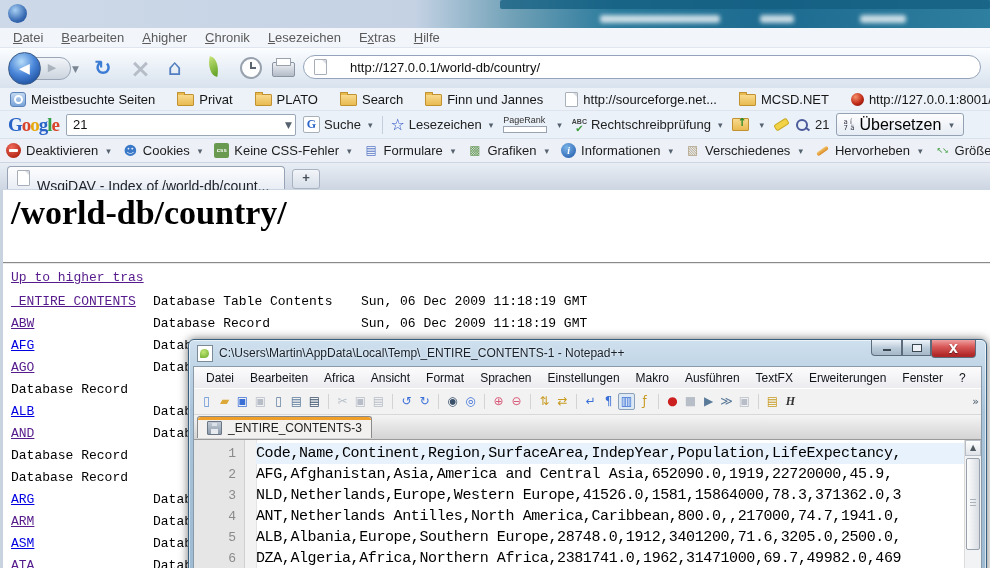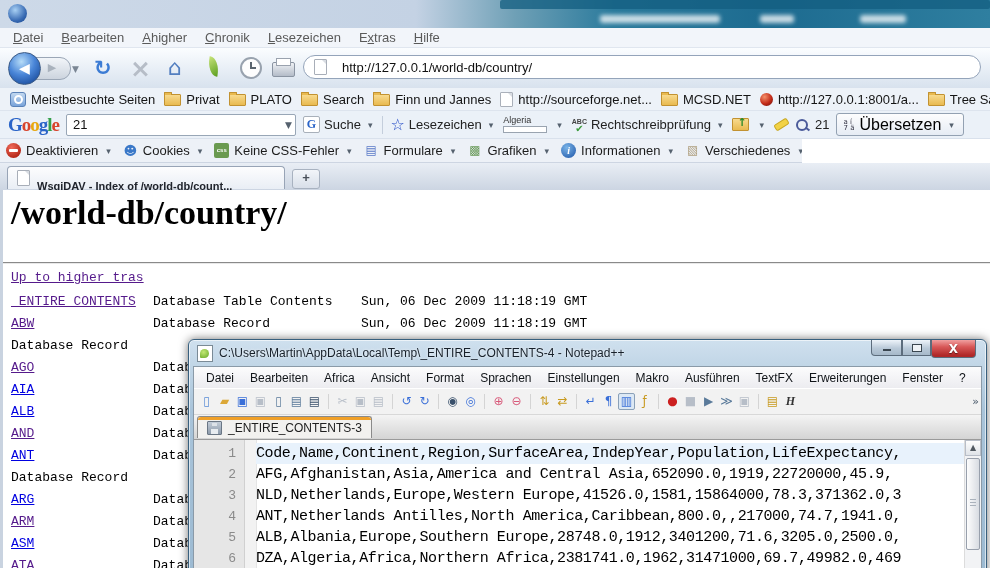--- a/index.html
+++ b/index.html
@@ -41,27 +41,27 @@
   #nav-home{left:168px;top:7px;font-size:22px;color:#537fc0;}
   #nav-leaf{left:208px;top:9px;width:11px;height:19px;background:linear-gradient(135deg,#c8e47a,#5a9e1e);
     border-radius:0 95% 0 95%;transform:rotate(10deg);}
   #nav-clock{left:240px;top:9px;width:18px;height:18px;border-radius:50%;border:2px solid #98a2ae;background:#fdfdfd;}
   #nav-clock::before{content:"";position:absolute;left:8px;top:3px;width:2px;height:7px;background:#5a646e;}
   #nav-clock::after{content:"";position:absolute;left:8px;top:8px;width:6px;height:2px;background:#5a646e;}
   #nav-print{left:272px;top:14px;width:21px;height:13px;background:linear-gradient(#eef1f5,#b4bcc8);
     border:1px solid #8a94a2;border-radius:2px;}
   #nav-print::before{content:"";position:absolute;left:3px;top:-5px;width:13px;height:6px;background:#fff;border:1px solid #9aa2ae;}
   #ff-urlbar{left:303px;top:7px;width:678px;height:24px;background:#fff;border:1px solid #94a4ba;
-    border-radius:13px;display:flex;align-items:center;padding:0 10px;box-sizing:border-box;gap:13px;}
+    border-radius:13px;display:flex;align-items:center;padding:0 10px;box-sizing:border-box;gap:21px;}
   .page-ico{width:11px;height:14px;background:#fff;border:1px solid #a8aeb8;border-radius:1px;position:relative;flex:none;}
   .page-ico::after{content:"";position:absolute;right:0;top:0;border-style:solid;border-width:0 4px 4px 0;border-color:transparent #d8dce2 transparent transparent;}
   #ff-url-input{border:none;outline:none;font-size:13px;color:#101010;width:100%;font-family:"Liberation Sans",sans-serif;background:transparent;}
 
   #ff-bookmarksbar{left:0;top:88px;width:990px;height:23px;background:#edf2f8;border-bottom:1px solid #dde4ee;
-    display:flex;align-items:center;padding-left:6px;box-sizing:border-box;gap:1px;overflow:hidden;white-space:nowrap;}
+    display:flex;align-items:center;padding-left:6px;box-sizing:border-box;gap:14px;overflow:hidden;white-space:nowrap;}
   .bm{display:flex;align-items:center;gap:5px;padding:0 4px;}
   .bm-label{font-size:13px;color:#151515;}
   .b-folder{width:15px;height:10px;background:linear-gradient(#f8da8e,#e9ba50);border:1px solid #c29231;border-radius:1px;position:relative;margin-top:2px;flex:none;}
   .b-folder::before{content:"";position:absolute;top:-3px;left:-1px;width:6px;height:2px;background:#e9ba50;border:1px solid #c29231;border-bottom:none;border-radius:1px 1px 0 0;}
   .b-smart{width:14px;height:13px;border-radius:3px;background:linear-gradient(#c2d8f0,#7aa4da);border:1px solid #5a82b8;position:relative;flex:none;}
   .b-smart::after{content:"";position:absolute;left:3px;top:2px;width:5px;height:5px;border:2px solid #fff;border-radius:50%;}
   .b-page{width:11px;height:13px;background:#fff;border:1px solid #aab0ba;border-radius:1px;position:relative;flex:none;}
   .b-page::after{content:"";position:absolute;right:0;top:0;border-style:solid;border-width:0 4px 4px 0;border-color:transparent #d8dce2 transparent transparent;}
   .b-reddot{width:13px;height:13px;border-radius:50%;flex:none;
     background:radial-gradient(circle at 35% 30%,#f4906a,#c22a18 55%,#6e100a 95%);}
@@ -87,21 +87,21 @@
   .g-folderup{width:15px;height:11px;background:linear-gradient(#f8da8e,#e9ba50);border:1px solid #c29231;border-radius:1px;position:relative;}
   .g-folderup::after{content:"↑";position:absolute;left:4px;top:-3px;font-size:11px;font-weight:bold;color:#2a8a2a;font-family:"DejaVu Sans",sans-serif;}
   .g-pen{width:13px;height:5px;background:#f2d246;border:1px solid #c8a824;border-radius:2px;transform:rotate(-32deg);}
   .g-mag{width:8px;height:8px;border:2px solid #4a5a9a;border-radius:50%;position:relative;}
   .g-mag::after{content:"";position:absolute;left:7px;top:7px;width:5px;height:2px;background:#4a5a9a;transform:rotate(40deg);}
   #g-count{font-size:13px;color:#222;}
   #g-translate{display:flex;align-items:center;gap:5px;height:21px;padding:0 6px;border:1px solid #93a1b2;border-radius:3px;
     background:linear-gradient(#fdfdfe,#e6ecf4);}
   .g-trico{display:flex;flex-direction:column;line-height:6px;font-size:7px;color:#334;font-family:"DejaVu Sans",sans-serif;}
 
-  #ff-webdevbar{left:0;top:139px;width:802px;height:24px;background:#edf1f7;border-bottom:1px solid #cdd5e2;
+  #ff-webdevbar{left:0;top:139px;width:990px;height:24px;background:#edf1f7;border-bottom:1px solid #cdd5e2;
     display:flex;align-items:center;padding-left:6px;box-sizing:border-box;gap:9px;overflow:hidden;white-space:nowrap;}
   .wd{display:flex;align-items:center;gap:5px;}
   .wd-label{font-size:13px;color:#1c1c1c;}
   .wd-icon{width:15px;height:15px;position:relative;flex:none;display:flex;align-items:center;justify-content:center;
     font-family:"DejaVu Sans",sans-serif;font-size:12px;line-height:15px;}
   .i-disable{border-radius:50%;background:radial-gradient(circle at 38% 30%,#f06a5a,#b02212 80%);}
   .i-disable::after{content:"";position:absolute;left:3px;top:6px;width:9px;height:3px;background:#fff;border-radius:1px;}
   .i-person::after{content:"☻";color:#3a78c8;font-size:13px;}
   .i-css{background:#6a9a50;border-radius:2px;}
   .i-css::after{content:"css";color:#fff;font-size:6px;font-weight:bold;font-family:"Liberation Sans",sans-serif;}
@@ -111,21 +111,21 @@
   .i-info::after{content:"i";color:#fff;font-family:"Liberation Serif",serif;font-style:italic;font-weight:bold;font-size:10px;}
   .i-misc::after{content:"▧";color:#b0a080;}
   .i-brush{overflow:visible;}
   .i-brush::after{content:"";width:13px;height:4px;background:linear-gradient(#f4c468,#d88a28);border-radius:2px;transform:rotate(-35deg);}
   .i-resize::after{content:"↖↘";color:#3a9a3a;font-size:8px;letter-spacing:-1px;}
 
   #ff-tabbar{left:0;top:163px;width:990px;height:27px;background:linear-gradient(#e9eef5,#ccd5e2);border-bottom:1px solid #98a4b6;}
   #ff-tab{left:7px;top:3px;width:278px;height:23px;background:linear-gradient(#fdfdfe,#e9eef5);
     border:1px solid #98a4b6;border-bottom:none;border-radius:4px 4px 0 0;display:flex;align-items:center;gap:7px;
     padding:0 9px;box-sizing:border-box;}
-  #ff-tab-title{font-size:11px;font-weight:bold;color:#20242c;white-space:nowrap;overflow:hidden;margin-top:16px;}
+  #ff-tab-title{font-size:14px;font-weight:normal;color:#20242c;white-space:nowrap;overflow:hidden;margin-top:16px;}
   #ff-newtab{left:292px;top:6px;width:26px;height:18px;background:linear-gradient(#f2f5f9,#d8dfe9);
     border:1px solid #a8b2c0;border-radius:3px;text-align:center;line-height:16px;font-size:13px;font-weight:bold;color:#49505a;}
 
   
   #ff-content{left:0;top:190px;width:990px;height:378px;background:#fff;border-left:3px solid #c9d3e0;box-sizing:border-box;}
   #pg-h1{left:8px;top:4px;font-family:"Liberation Serif",serif;font-weight:bold;font-size:34px;color:#000;}
   #pg-hr{left:0;top:72px;width:987px;height:0;border-top:1px solid #8a8a8a;border-bottom:1px solid #e8e8e8;}
   #pg-up{left:8px;top:80px;font-family:"Liberation Mono",monospace;font-size:13px;color:#551A8B;text-decoration:underline;}
   #pg-rows{left:8px;top:101px;width:975px;font-family:"Liberation Mono",monospace;font-size:13px;}
   .row{display:flex;height:22px;line-height:22px;white-space:nowrap;}
@@ -298,21 +298,21 @@
     <span>Suche</span>
     <span class="gdd">▾</span>
   </span>
   <span class="vsep"></span>
   <span class="g-btn">
     <span class="g-star">☆</span>
     <span>Lesezeichen</span>
     <span class="gdd">▾</span>
   </span>
   <span id="g-pagerank">
-    <span class="pr-t">Algeria</span>
+    <span class="pr-t">PageRank</span>
     <span class="pr-bar"></span>
   </span>
   <span class="gdd">▾</span>
   <span class="g-btn">
     <span class="g-abc">
       <span class="a">ABC</span>
       <span class="b">✔</span>
     </span>
     <span>Rechtschreibprüfung</span>
     <span class="gdd">▾</span>
@@ -410,50 +410,49 @@
         <span class="rdate">Sun, 06 Dec 2009 11:18:19 GMT</span>
       </div>
 
       <div class="row">
         <a class="rname visited">ABW</a>
         <span class="rtype">Database Record</span>
         <span class="rdate">Sun, 06 Dec 2009 11:18:19 GMT</span>
       </div>
 
       <div class="row">
+        <a class="rname new">AFG</a>
         <span class="rtype">Database Record</span>
         <span class="rdate">Sun, 06 Dec 2009 11:18:19 GMT</span>
       </div>
 
       <div class="row">
         <a class="rname visited">AGO</a>
         <span class="rtype">Database Record</span>
         <span class="rdate">Sun, 06 Dec 2009 11:18:19 GMT</span>
       </div>
 
       <div class="row">
-        <a class="rname new">AIA</a>
         <span class="rtype">Database Record</span>
         <span class="rdate">Sun, 06 Dec 2009 11:18:19 GMT</span>
       </div>
 
       <div class="row">
         <a class="rname new">ALB</a>
         <span class="rtype">Database Record</span>
         <span class="rdate">Sun, 06 Dec 2009 11:18:19 GMT</span>
       </div>
 
       <div class="row">
         <a class="rname visited">AND</a>
         <span class="rtype">Database Record</span>
         <span class="rdate">Sun, 06 Dec 2009 11:18:19 GMT</span>
       </div>
 
       <div class="row">
-        <a class="rname new">ANT</a>
         <span class="rtype">Database Record</span>
         <span class="rdate">Sun, 06 Dec 2009 11:18:19 GMT</span>
       </div>
 
       <div class="row">
         <span class="rtype">Database Record</span>
         <span class="rdate">Sun, 06 Dec 2009 11:18:19 GMT</span>
       </div>
 
       <div class="row">
@@ -479,21 +478,21 @@
         <span class="rtype">Database Record</span>
         <span class="rdate">Sun, 06 Dec 2009 11:18:19 GMT</span>
       </div>
 
   </div>
 </div>
 
 <div class="abs" id="npp">
   <div id="npp-titlebar">
     <span class="npp-logo"></span>
-    <span id="npp-title-text">C:\Users\Martin\AppData\Local\Temp\_ENTIRE_CONTENTS-4 - Notepad++</span>
+    <span id="npp-title-text">C:\Users\Martin\AppData\Local\Temp\_ENTIRE_CONTENTS-1 - Notepad++</span>
   </div>
   <div id="npp-winbtns">
     <span class="wbtn" id="wbtn-min"></span>
     <span class="wbtn" id="wbtn-max"></span>
     <span class="wbtn" id="wbtn-close">X</span>
   </div>
   <div id="npp-client">
     <div id="npp-menubar">
 
         <span class="npp-menu-item">Datei</span>

